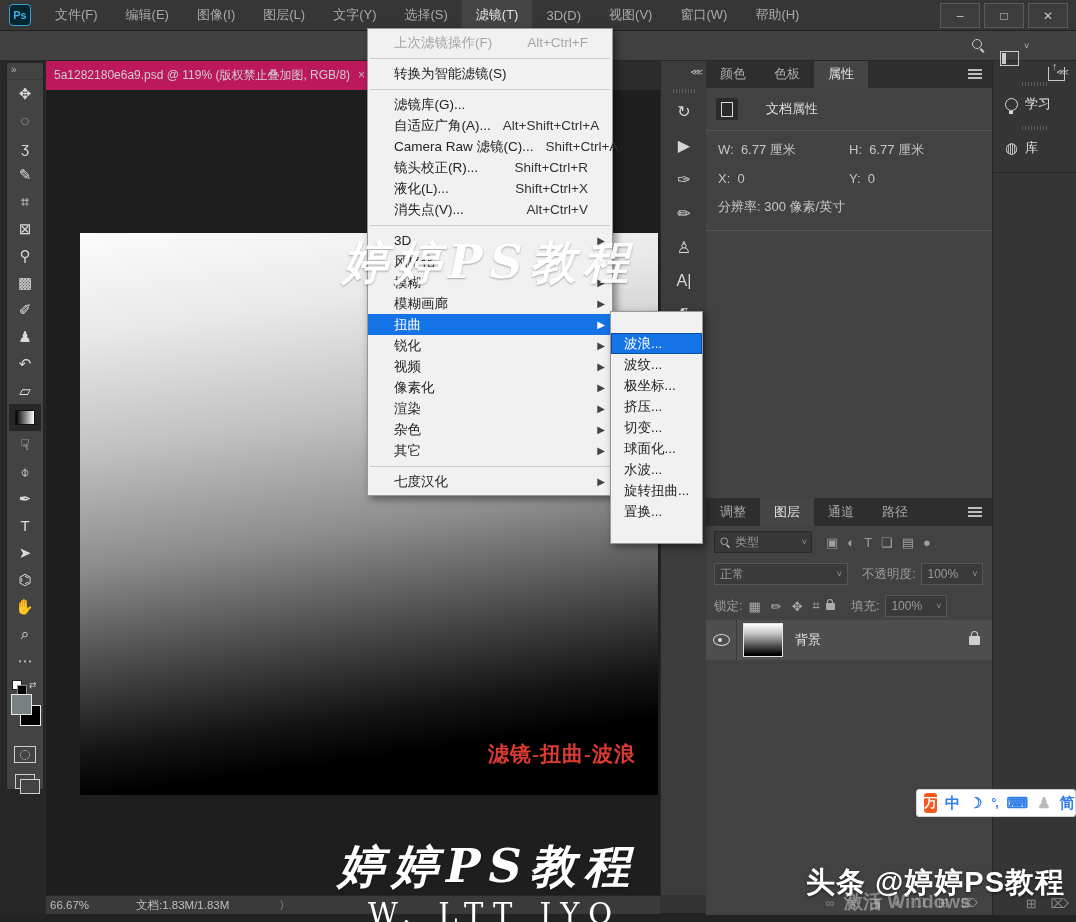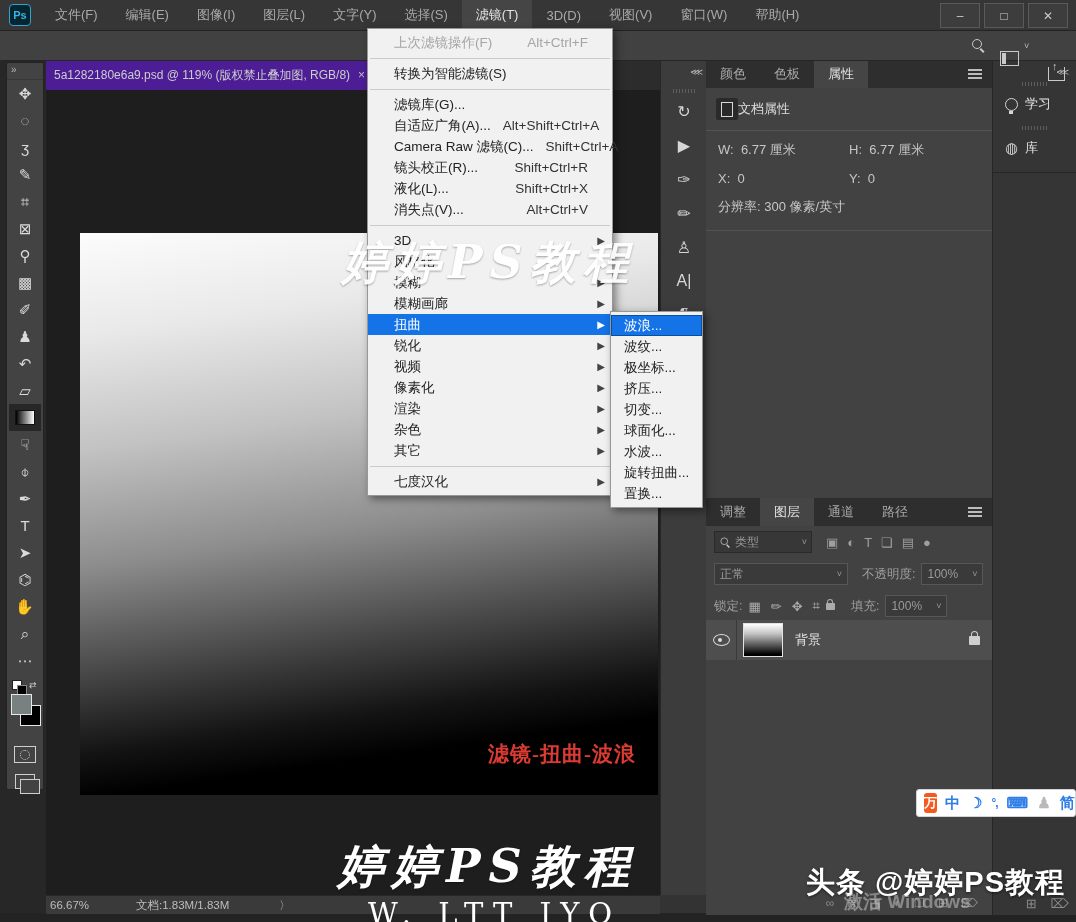--- a/index.html
+++ b/index.html
@@ -39,21 +39,21 @@
   .sicon{position:relative;width:12px;height:12px;}
   .sicon::before{content:"";position:absolute;left:0;top:0;width:8px;height:8px;border:1.6px solid #c9c9c9;border-radius:50%;}
   .sicon::after{content:"";position:absolute;left:9px;top:9px;width:5px;height:1.7px;background:#c9c9c9;transform:rotate(45deg);transform-origin:0 0;}
   .ws-icon{width:17px;height:13px;border:1px solid #c9c9c9;position:relative;}
   .ws-icon::before{content:"";position:absolute;left:1px;top:1px;bottom:1px;width:4px;background:#c9c9c9;}
   .share-icon{width:15px;height:13px;border:1px solid #c9c9c9;border-top:none;position:relative;}
   .share-icon::after{content:"↑";position:absolute;left:3px;top:-7px;font-size:11px;color:#c9c9c9;}
 
   
   .tabbar{left:46px;top:60px;width:614px;height:30px;background:#2c2c2c;z-index:4;}
-  .doctab{position:absolute;left:0;top:0;width:345px;height:30px;background:#4c1d95;display:flex;align-items:center;padding:0 8px;box-sizing:border-box;}
+  .doctab{position:absolute;left:0;top:0;width:345px;height:30px;background:#be185d;display:flex;align-items:center;padding:0 8px;box-sizing:border-box;}
   .doctab-title{font-size:12px;color:#cdcdcd;white-space:nowrap;overflow:hidden;}
   .doctab-close{margin-left:8px;color:#bdbdbd;font-size:12px;}
   .leftrail{left:0;top:60px;width:46px;height:853px;background:#272727;z-index:3;}
 
   
   .toolbar{left:6px;top:62px;width:36px;height:726px;background:#434343;border:1px solid #232323;border-radius:2px;z-index:10;}
   .tb-head{height:16px;font-size:10px;color:#b5b5b5;padding-left:4px;line-height:14px;border-bottom:1px solid #383838;}
   .tools{display:flex;flex-direction:column;align-items:center;}
   .tool{width:32px;height:27px;display:flex;align-items:center;justify-content:center;color:#dadada;font-size:15px;}
   .tool.selected{background:#272727;}
@@ -87,21 +87,21 @@
   .strip-grip{width:22px;height:4px;margin:3px 0;background-image:repeating-linear-gradient(90deg,#5e5e5e 0 1px,transparent 1px 3px);}
   .strip-ic{width:36px;height:30px;display:flex;align-items:center;justify-content:center;color:#d6d6d6;font-size:16px;}
 
   
   .props{left:706px;top:60px;width:286px;height:438px;background:#424242;border-bottom:1px solid #262626;z-index:5;}
   .tabstrip{height:28px;background:#2e2e2e;display:flex;align-items:stretch;position:relative;}
   .ptab{padding:0 14px;display:flex;align-items:center;font-size:13px;color:#a9a9a9;}
   .ptab.active{background:#454545;color:#e3e3e3;}
   .panel-menu-ic{position:absolute;right:10px;top:9px;width:14px;height:10px;
      background-image:repeating-linear-gradient(180deg,#bdbdbd 0 2px,transparent 2px 4px);}
-  .props-head{display:flex;align-items:center;gap:0;padding:10px 10px;border-bottom:1px solid #535353;}
+  .props-head{display:flex;align-items:center;gap:28px;padding:10px 10px;border-bottom:1px solid #535353;}
   .doc-ic{width:22px;height:22px;background:#2a2a2a;border-radius:2px;display:flex;align-items:center;justify-content:center;}
   .doc-ic::after{content:"";width:10px;height:13px;border:1.4px solid #d8d8d8;background:transparent;}
   .props-title{font-size:13px;color:#dedede;}
   .props-fields{padding:10px 12px;font-size:13px;color:#c6c6c6;}
   .pf-row{display:flex;margin-bottom:12px;}
   .pf-cell{width:136px;}
   .pf-res{margin-top:6px;}
   .props-div{border-top:1px solid #535353;margin-top:4px;}
 
   .layers{left:706px;top:498px;width:286px;height:417px;background:#424242;z-index:5;}
@@ -146,21 +146,21 @@
   .menu{left:367px;top:28px;width:246px;background:#f1f1f1;border:1px solid #979797;box-shadow:3px 3px 8px rgba(0,0,0,.45);z-index:50;padding:3px 0;box-sizing:border-box;}
   .mi{position:relative;height:21px;display:flex;align-items:center;padding:0 24px 0 26px;font-size:13.5px;color:#232323;}
   .mi .mi-label{flex:1;white-space:nowrap;}
   .mi .mi-shortcut{color:#333;margin-left:12px;}
   .mi .mi-arrow{position:absolute;right:7px;font-size:10px;color:#444;}
   .mi.disabled{color:#a5a5a5;}
   .mi.disabled .mi-shortcut{color:#a5a5a5;}
   .mi.highlighted{background:#1473e6;color:#fff;}
   .mi.highlighted .mi-arrow{color:#fff;}
   .mi.separator{height:0;border-top:1px solid #cbcbcb;margin:5px 2px 4px 2px;padding:0;}
-  .submenu{left:610px;top:311px;width:93px;background:#f1f1f1;border:1px solid #979797;box-shadow:3px 3px 8px rgba(0,0,0,.45);z-index:52;padding:3px 0;box-sizing:border-box;}
+  .submenu{left:610px;top:311px;width:93px;background:#f1f1f1;border:1px solid #979797;box-shadow:3px 3px 8px rgba(0,0,0,.45);z-index:52;padding:21px 0;box-sizing:border-box;}
   .submenu .mi{padding:0 8px 0 13px;}
   .submenu .mi.highlighted{box-shadow:inset 0 0 0 1px #0c4f9f;}
 
   
   .byline{left:806px;top:863px;font-size:29px;font-weight:bold;color:#fff;text-shadow:0 1px 3px rgba(0,0,0,.6);letter-spacing:1px;z-index:70;}
   .activate{left:844px;top:889px;font-size:19px;color:rgba(205,205,205,.5);z-index:71;font-weight:bold;}
   .imebar{left:916px;top:789px;width:160px;height:28px;background:#fff;border:1px solid #d4d4d4;border-radius:3px;display:flex;align-items:center;gap:8px;padding:0 7px;box-sizing:border-box;z-index:72;}
   .ime-logo{width:20px;height:20px;background:#f4591f;border-radius:3px;color:#fff;font-size:13px;font-weight:bold;display:flex;align-items:center;justify-content:center;}
   .ime-it{font-size:15px;color:#2f7ee8;font-weight:bold;}
   .ime-it.gray{color:#b9b9b9;}

